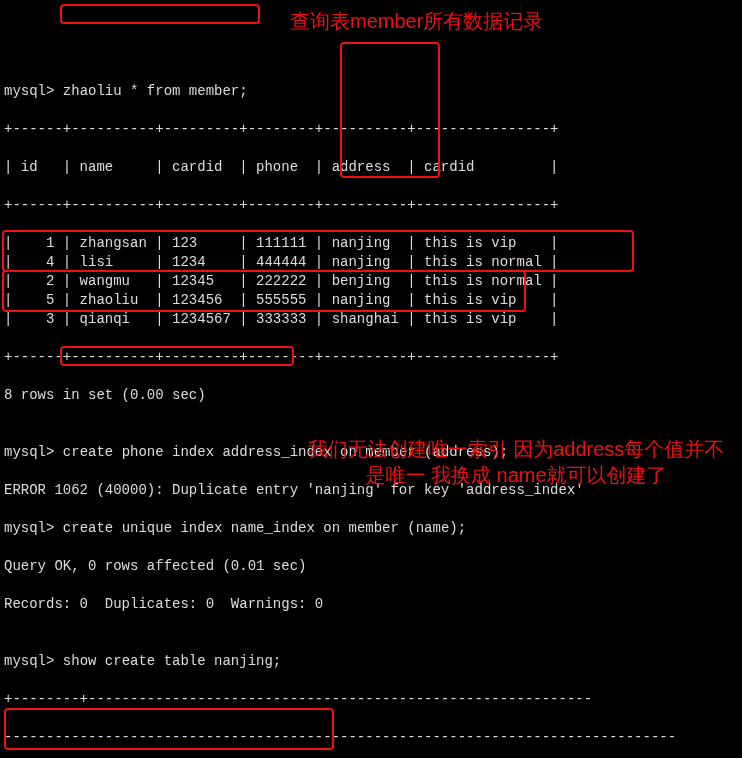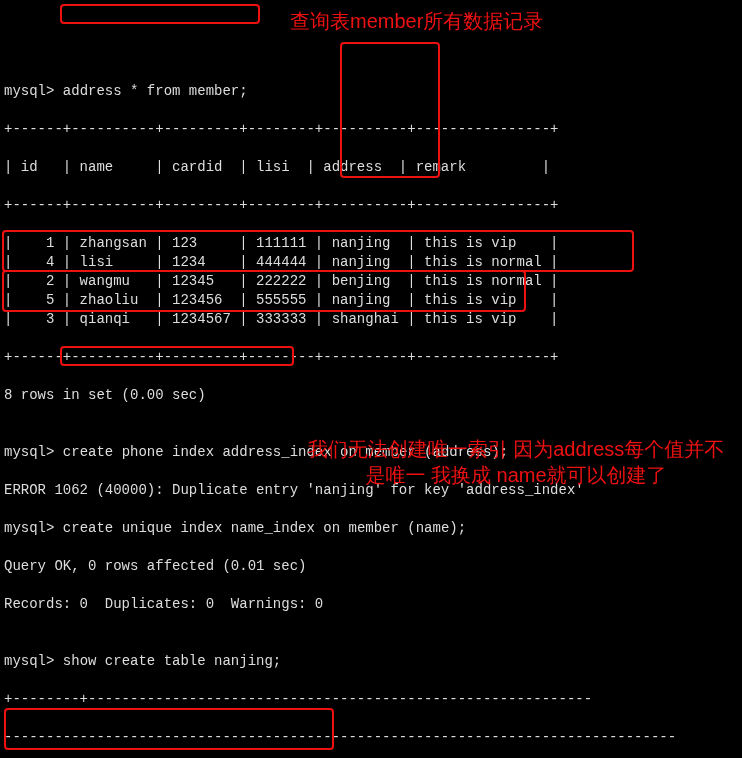--- a/index.html
+++ b/index.html
@@ -29,23 +29,23 @@
       line-height: 26px;
       font-weight: 500;
       pointer-events: none;
     }
   </style>
 </head>
 <body>
 
 
 
-<div class="row"><span>mysql&gt;</span> <span>address * from member;</span></div>
+<div class="row"><span>mysql&gt;</span> <span>zhaoliu * from member;</span></div>
 <div class="row">+------+----------+---------+--------+----------+----------------+</div>
-<div class="row">| id   | name     | cardid  | lisi  | address  | remark         |</div>
+<div class="row">| id   | name     | cardid  | phone  | address  | cardid         |</div>
 <div class="row">+------+----------+---------+--------+----------+----------------+</div>
 <div id="tbody"><div class="row">|    1 | zhangsan | 123     | 111111 | nanjing  | this is vip    |</div><div class="row">|    4 | lisi     | 1234    | 444444 | nanjing  | this is normal |</div><div class="row">|    2 | wangmu   | 12345   | 222222 | benjing  | this is normal |</div><div class="row">|    5 | zhaoliu  | 123456  | 555555 | nanjing  | this is vip    |</div><div class="row">|    3 | qianqi   | 1234567 | 333333 | shanghai | this is vip    |</div></div>
 <div class="row">+------+----------+---------+--------+----------+----------------+</div>
 <div class="row">8 rows in set (0.00 sec)</div>
 <div class="row"></div>
 <div class="row"><span>mysql&gt;</span> <span>create phone index address_index on member (address);</span></div>
 <div class="row">ERROR 1062 (40000): Duplicate entry 'nanjing' for key 'address_index'</div>
 <div class="row"><span>mysql&gt;</span> <span>create unique index name_index on member (name);</span></div>
 <div class="row">Query OK, 0 rows affected (0.01 sec)</div>
 <div class="row">Records: 0  Duplicates: 0  Warnings: 0</div>

